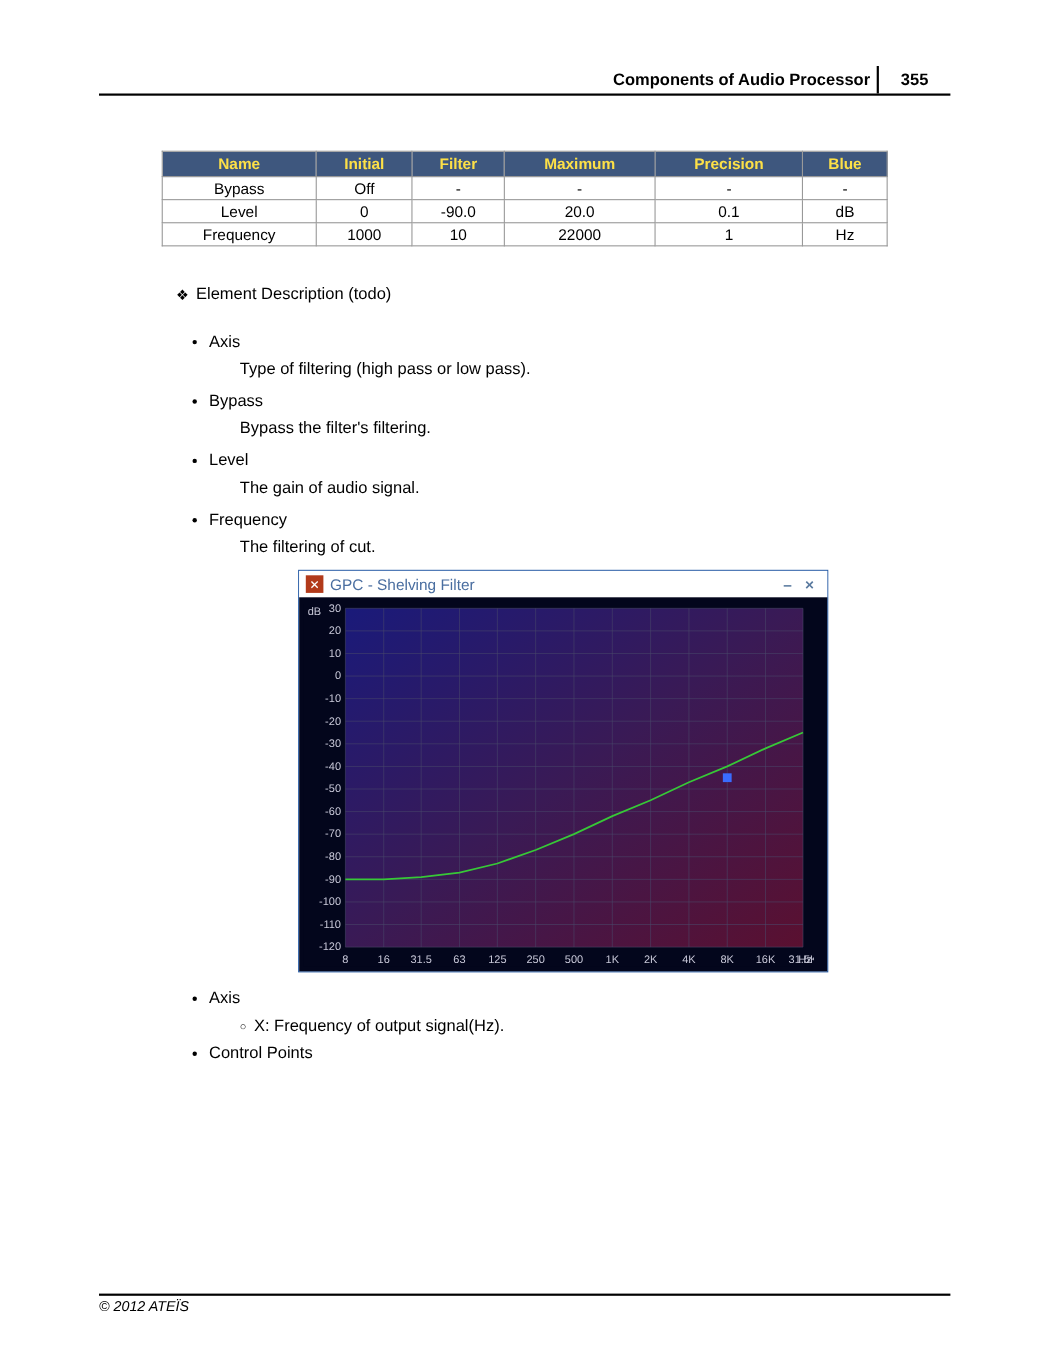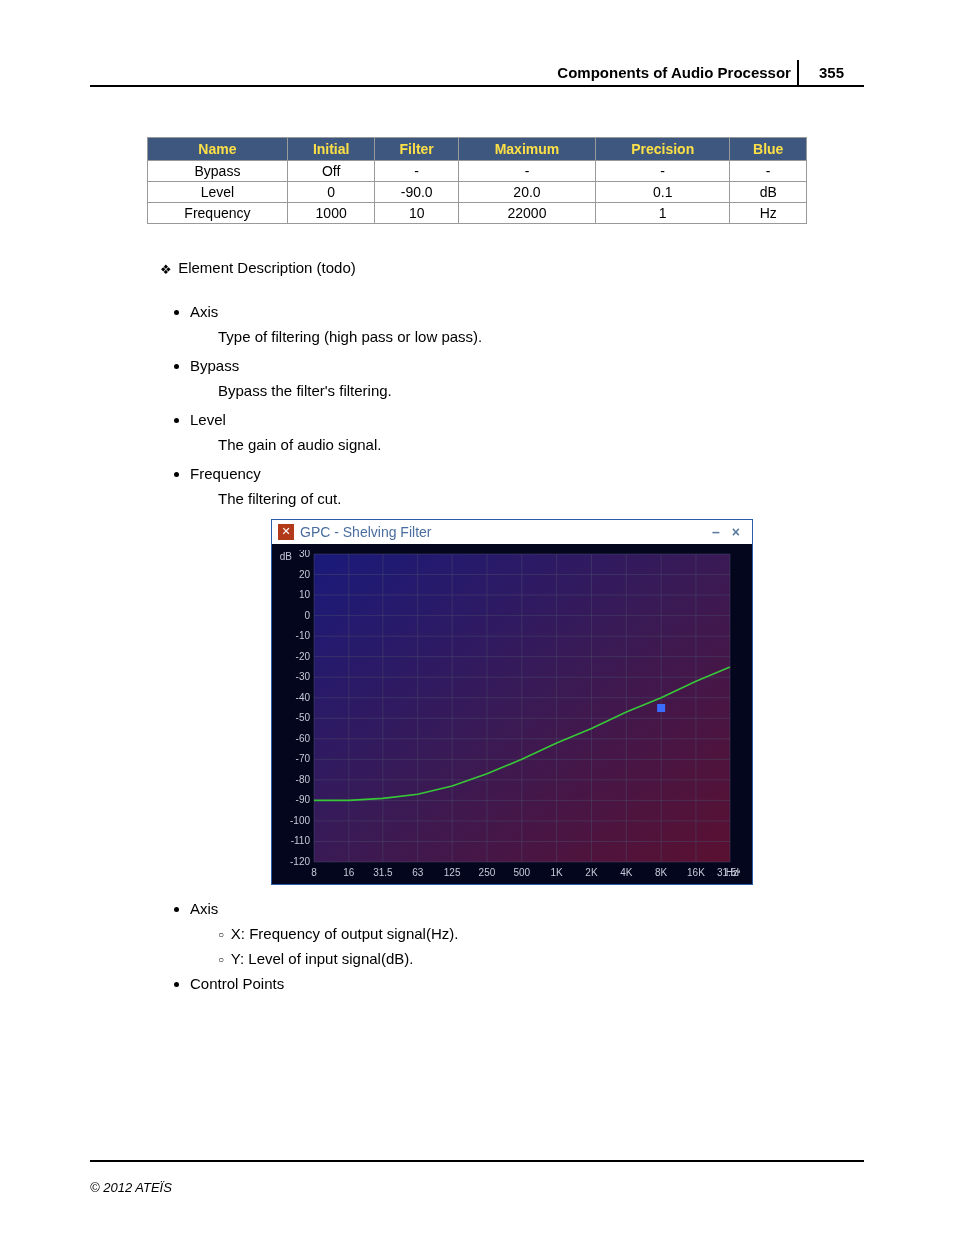--- a/index.html
+++ b/index.html
@@ -20,21 +20,21 @@
   ul.o1>li{margin:8px 0}
   ul.o1>li::before{content:"○ ";font-size:10px;vertical-align:middle;margin-right:4px}
   .gpc-wrap{display:flex;justify-content:center;margin:10px 0 15px 0}
   .gpc{width:480px;border:1px solid #2a5ea7;background:#fff}
   .gpc-title{background:#fff;color:#4a6ea0;font-size:14px;padding:4px 6px;display:flex;align-items:center}
   .gpc-title .icon{width:16px;height:16px;background:#b23a1a;display:inline-flex;align-items:center;justify-content:center;margin-right:6px;color:#fff;font-size:11px}
   .gpc-title .sp{flex:1}
   .gpc-title .wbtn{color:#5a7a9f;padding:0 6px;font-weight:bold}
   .gpc-body{background:#03061c;padding:6px 8px 4px 4px}
   .gpc-body svg{display:block}
-  .ftr{position:absolute;left:90px;right:90px;bottom:40px;border-top:2px solid #000;padding-top:18px;font-style:italic;font-size:13px}
+  .ftr{position:absolute;left:90px;right:90px;bottom:40px;border-top:2px solid #000;padding-top:2px;font-style:italic;font-size:13px}
 </style>
 </head>
 <body>
 
 <div class="page">
   <div class="hdr">
     <div class="hdr-title">Components of Audio Processor</div>
     <div class="hdr-page">355</div>
   </div>
 
@@ -174,21 +174,20 @@
               <rect x="381.12752022099755" y="154" width="8" height="8" fill="#3a6cff"></rect>
             </svg>
         </div>
       </div>
     </div>
 
     <ul class="b1">
       <li><span>Axis</span>
         <ul class="o1" id="axlist">
             <li>X: Frequency of output signal(Hz).</li>
-            <li>Y: Level of input signal(dB).</li>
           </ul>
       </li>
       <li><span>Control Points</span>
       </li>
     </ul>
   </div>
 
   <div class="ftr">© 2012 ATEÏS</div>
 </div>
 

